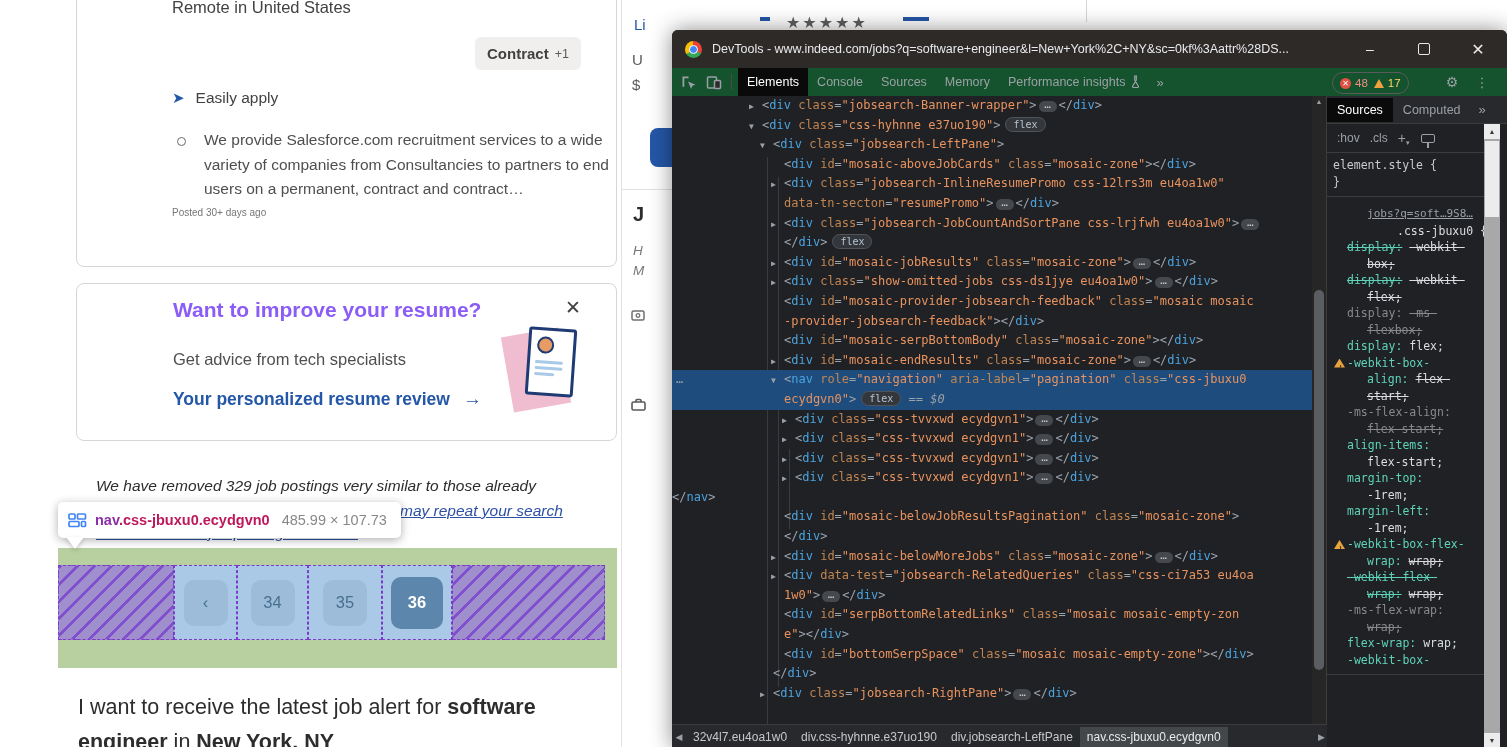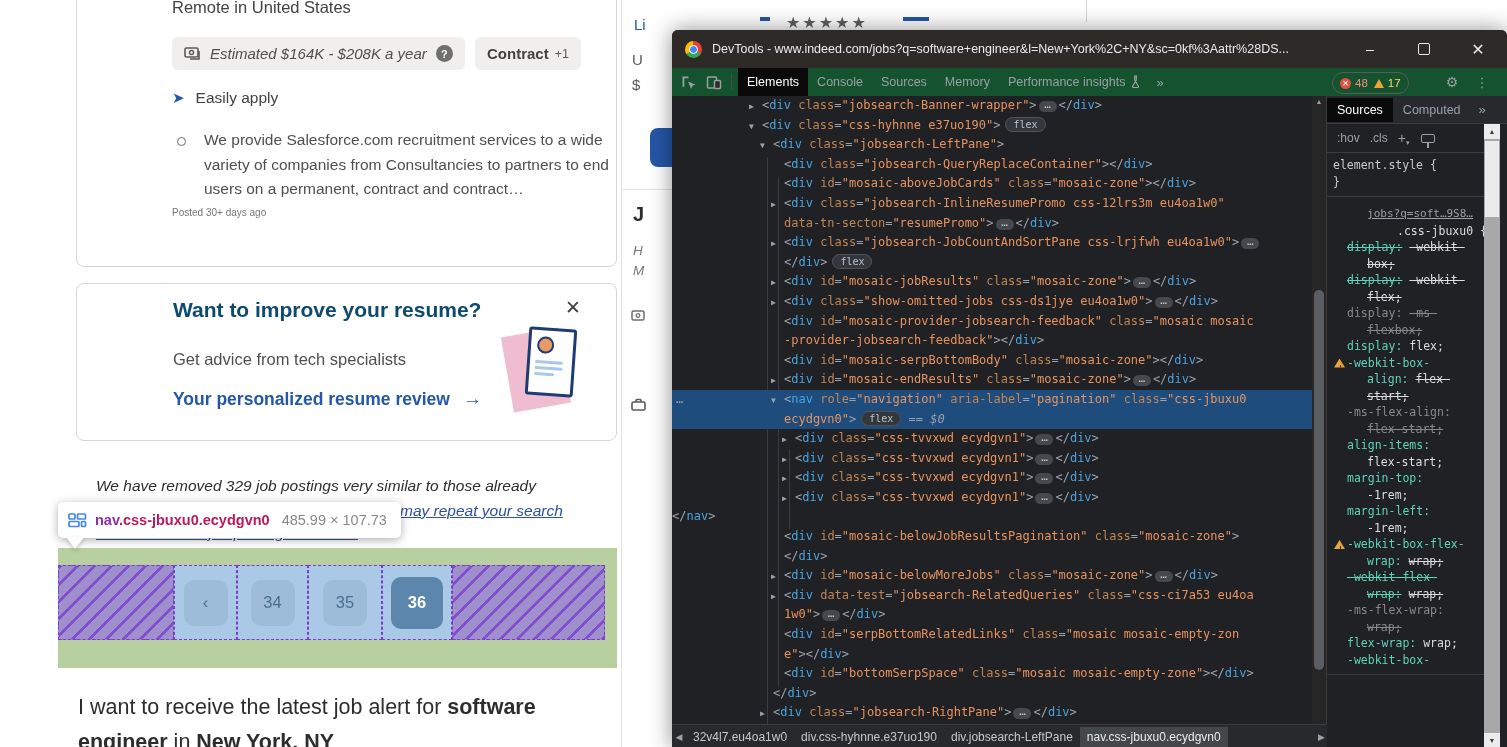--- a/index.html
+++ b/index.html
@@ -18,21 +18,21 @@
   .help{width:17px;height:17px;border-radius:50%;background:#6f6f6f;color:#fff;font-size:11px;font-weight:bold;display:flex;align-items:center;justify-content:center;}
   #contractPill{left:398px;}
   #contractPill .c1{font-weight:bold;font-size:15px;color:#424242;}
   #contractPill .c2{font-size:12.5px;color:#595959;margin-left:6px;}
   .easily{left:95px;top:108px;display:flex;align-items:center;font-size:15.5px;color:#424242;}
   .send{color:#2557a7;font-size:15px;margin-right:11px;}
   .bullet-ring{left:100px;top:156px;width:7px;height:7px;border:1.5px solid #6a6a6a;border-radius:50%;}
   .bullet-text{left:127px;top:147px;width:445px;font-size:15.5px;color:#4f4f4f;line-height:24.5px;}
   .posted{left:95px;top:226px;font-size:10px;color:#767676;}
 
-  .rc-title{left:96px;top:14px;font-size:21px;font-weight:bold;color:#0c4a6e;}
+  .rc-title{left:96px;top:14px;font-size:21px;font-weight:bold;color:#8b5cf6;}
   .rc-close{left:488px;top:12px;font-size:19px;color:#424242;cursor:pointer;}
   .rc-sub{left:96px;top:66px;font-size:16.5px;color:#4f4f4f;}
   .rc-link{left:96px;top:104px;font-size:17.5px;font-weight:bold;color:#2457a7;display:flex;align-items:center;cursor:pointer;}
   .rc-arrow{margin-left:13px;font-size:19px;}
   .illo{left:428px;top:40px;width:74px;height:94px;}
   .illo .pink{position:absolute;left:2px;top:8px;width:58px;height:76px;background:#f0bcd0;transform:rotate(-10deg);}
   .illo .doc{position:absolute;left:22px;top:4px;width:42px;height:62px;background:#fff;border:3px solid #1f3b73;border-radius:3px;transform:rotate(4deg);}
   .illo .ava{position:absolute;left:6px;top:6px;width:13px;height:13px;border:2px solid #1f3b73;border-radius:50%;background:#e89b64;}
   .illo .ln{position:absolute;left:5px;height:2.5px;background:#a9c9e8;border-radius:2px;}
 
@@ -188,31 +188,20 @@
   #crumbFwd{position:absolute;right:2px;font-size:9px;color:#9aa0a6;cursor:pointer;}
 
   svg{display:block;}
 </style>
 </head>
 <body>
 
 <div class="card" id="jobCard">
 
   <div class="abs location">Remote in United States</div>
-  <div class="pill" id="salaryPill">
-    <span>
-        <svg width="17" height="13" viewBox="0 0 17 13">
-          <rect x="1" y="1" width="13" height="9" rx="1.5" fill="none" stroke="#5a5a5a" stroke-width="1.6"></rect>
-          <circle cx="7.5" cy="5.5" r="2" fill="none" stroke="#5a5a5a" stroke-width="1.4"></circle>
-          <path d="M15 4v8h-9" fill="none" stroke="#5a5a5a" stroke-width="1.6"></path>
-        </svg>
-      </span>
-    <span class="txt">Estimated $164K - $208K a year</span>
-    <span class="help">?</span>
-  </div>
   <div class="pill" id="contractPill">
     <span class="c1">Contract</span>
     <span class="c2">+1</span>
   </div>
   <div class="abs easily">
     <span class="send">➤</span>
     <span>Easily apply</span>
   </div>
   <div class="abs bullet-ring"></div>
   <div class="abs bullet-text">We provide Salesforce.com recruitment services to a wide variety of companies from Consultancies to partners to end users on a permanent, contract and contract…</div>
@@ -357,21 +346,20 @@
   </div>
 
   <div id="treeWrap">
     <div class="guide" style="left:95px;top:61px;height:615px;"></div>
     <div class="guide" style="left:106px;top:81px;height:510px;"></div>
     <div class="guide" style="left:117px;top:353px;height:80px;"></div>
     <div id="tree">
         <div class="trow" style="padding-left: 90px;"><span class="arr">▶</span><span class="tk-p">&lt;</span><span class="tk-t">div</span><span class="tk-p"> </span><span class="tk-a">class</span><span class="tk-p">=</span><span class="tk-v">"jobsearch-Banner-wrapper"</span><span class="tk-p">&gt;</span><span class="ellp">…</span><span class="tk-p">&lt;/</span><span class="tk-t">div</span><span class="tk-p">&gt;</span></div>
         <div class="trow" style="padding-left: 90px;"><span class="arr">▼</span><span class="tk-p">&lt;</span><span class="tk-t">div</span><span class="tk-p"> </span><span class="tk-a">class</span><span class="tk-p">=</span><span class="tk-v">"css-hyhnne e37uo190"</span><span class="tk-p">&gt;</span><span class="fxb">flex</span></div>
         <div class="trow" style="padding-left: 101px;"><span class="arr">▼</span><span class="tk-p">&lt;</span><span class="tk-t">div</span><span class="tk-p"> </span><span class="tk-a">class</span><span class="tk-p">=</span><span class="tk-v">"jobsearch-LeftPane"</span><span class="tk-p">&gt;</span></div>
-        <div class="trow" style="padding-left: 112px;"><span class="tk-p">&lt;</span><span class="tk-t">div</span><span class="tk-p"> </span><span class="tk-a">class</span><span class="tk-p">=</span><span class="tk-v">"jobsearch-QueryReplaceContainer"</span><span class="tk-p">&gt;&lt;/</span><span class="tk-t">div</span><span class="tk-p">&gt;</span></div>
         <div class="trow" style="padding-left: 112px;"><span class="tk-p">&lt;</span><span class="tk-t">div</span><span class="tk-p"> </span><span class="tk-a">id</span><span class="tk-p">=</span><span class="tk-v">"mosaic-aboveJobCards"</span><span class="tk-p"> </span><span class="tk-a">class</span><span class="tk-p">=</span><span class="tk-v">"mosaic-zone"</span><span class="tk-p">&gt;&lt;/</span><span class="tk-t">div</span><span class="tk-p">&gt;</span></div>
         <div class="trow" style="padding-left: 112px;"><span class="arr">▶</span><span class="tk-p">&lt;</span><span class="tk-t">div</span><span class="tk-p"> </span><span class="tk-a">class</span><span class="tk-p">=</span><span class="tk-v">"jobsearch-InlineResumePromo css-12lrs3m eu4oa1w0"</span></div>
         <div class="trow" style="padding-left: 112px;"><span class="tk-a">data-tn-secton</span><span class="tk-p">=</span><span class="tk-v">"resumePromo"</span><span class="tk-p">&gt;</span><span class="ellp">…</span><span class="tk-p">&lt;/</span><span class="tk-t">div</span><span class="tk-p">&gt;</span></div>
         <div class="trow" style="padding-left: 112px;"><span class="arr">▶</span><span class="tk-p">&lt;</span><span class="tk-t">div</span><span class="tk-p"> </span><span class="tk-a">class</span><span class="tk-p">=</span><span class="tk-v">"jobsearch-JobCountAndSortPane css-lrjfwh eu4oa1w0"</span><span class="tk-p">&gt;</span><span class="ellp">…</span></div>
         <div class="trow" style="padding-left: 112px;"><span class="tk-p">&lt;/</span><span class="tk-t">div</span><span class="tk-p">&gt;</span><span class="fxb">flex</span></div>
         <div class="trow" style="padding-left: 112px;"><span class="arr">▶</span><span class="tk-p">&lt;</span><span class="tk-t">div</span><span class="tk-p"> </span><span class="tk-a">id</span><span class="tk-p">=</span><span class="tk-v">"mosaic-jobResults"</span><span class="tk-p"> </span><span class="tk-a">class</span><span class="tk-p">=</span><span class="tk-v">"mosaic-zone"</span><span class="tk-p">&gt;</span><span class="ellp">…</span><span class="tk-p">&lt;/</span><span class="tk-t">div</span><span class="tk-p">&gt;</span></div>
         <div class="trow" style="padding-left: 112px;"><span class="arr">▶</span><span class="tk-p">&lt;</span><span class="tk-t">div</span><span class="tk-p"> </span><span class="tk-a">class</span><span class="tk-p">=</span><span class="tk-v">"show-omitted-jobs css-ds1jye eu4oa1w0"</span><span class="tk-p">&gt;</span><span class="ellp">…</span><span class="tk-p">&lt;/</span><span class="tk-t">div</span><span class="tk-p">&gt;</span></div>
         <div class="trow" style="padding-left: 112px;"><span class="tk-p">&lt;</span><span class="tk-t">div</span><span class="tk-p"> </span><span class="tk-a">id</span><span class="tk-p">=</span><span class="tk-v">"mosaic-provider-jobsearch-feedback"</span><span class="tk-p"> </span><span class="tk-a">class</span><span class="tk-p">=</span><span class="tk-v">"mosaic mosaic</span></div>
         <div class="trow" style="padding-left: 112px;"><span class="tk-v">-provider-jobsearch-feedback"</span><span class="tk-p">&gt;&lt;/</span><span class="tk-t">div</span><span class="tk-p">&gt;</span></div>
         <div class="trow" style="padding-left: 112px;"><span class="tk-p">&lt;</span><span class="tk-t">div</span><span class="tk-p"> </span><span class="tk-a">id</span><span class="tk-p">=</span><span class="tk-v">"mosaic-serpBottomBody"</span><span class="tk-p"> </span><span class="tk-a">class</span><span class="tk-p">=</span><span class="tk-v">"mosaic-zone"</span><span class="tk-p">&gt;&lt;/</span><span class="tk-t">div</span><span class="tk-p">&gt;</span></div>

